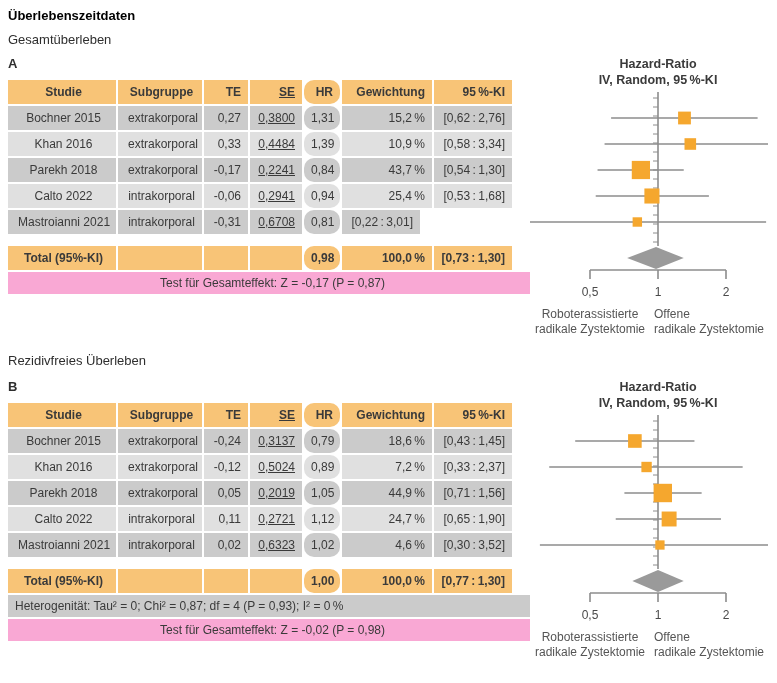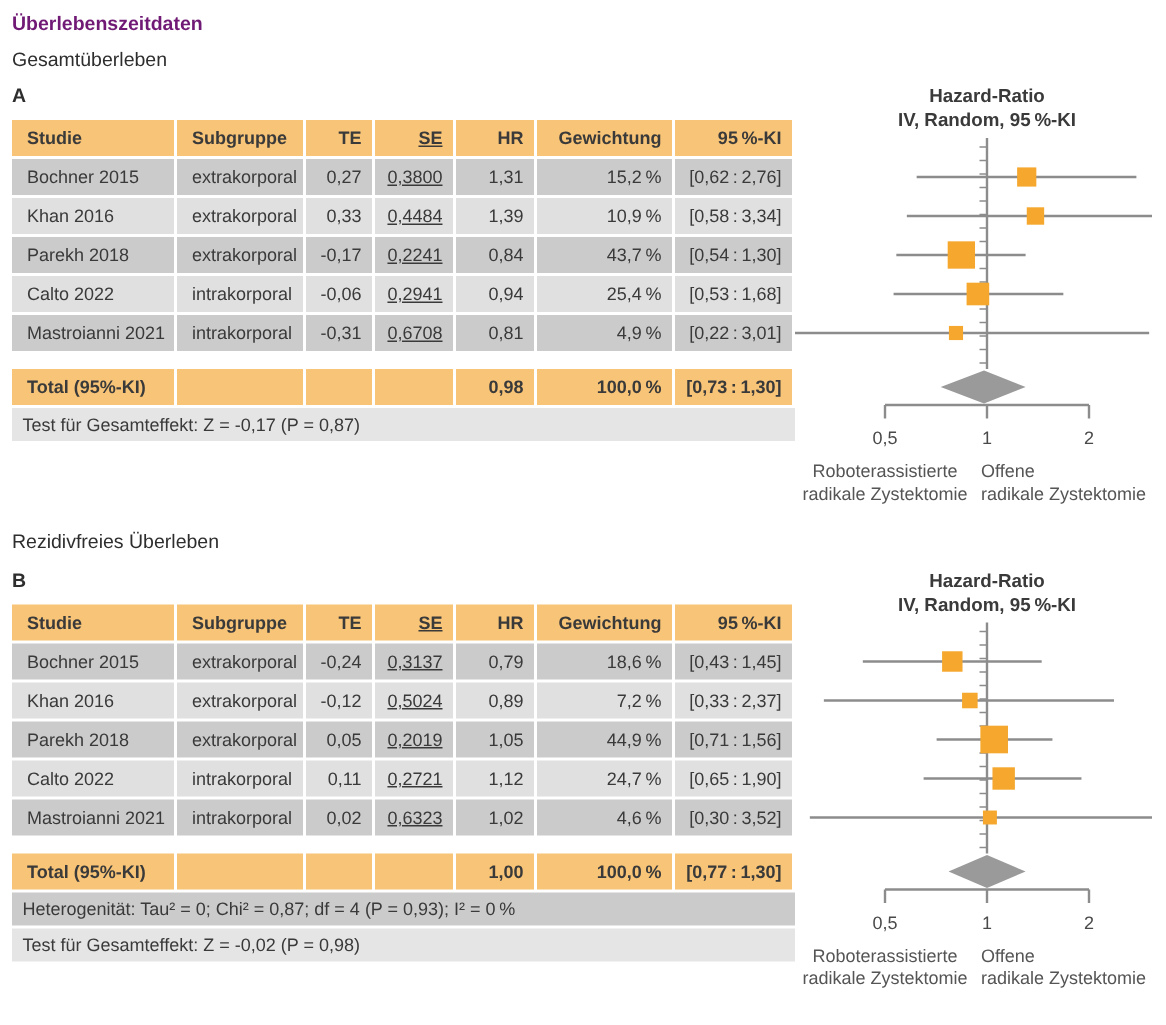--- a/index.html
+++ b/index.html
@@ -2,50 +2,50 @@
 <html><head>
 <meta charset="utf-8">
 <style>
   html,body { margin:0; padding:0; background:#ffffff; }
   body {
     width:761px; padding:8px;
     font-family:"Liberation Sans", sans-serif;
     color:#3A3A3A;
     -webkit-font-smoothing:antialiased;
   }
-  .fig-title  { font-size:13px; font-weight:bold; height:24px; color:#701a75; }
+  .fig-title  { font-size:13px; font-weight:bold; height:24px; color:#000000; }
   .sec-title  { font-size:13px; font-weight:normal; height:22px; color:#2E2E2E; }
   .sec-title.second { margin-top:4px; height:24px; }
 
   .panel { position:relative; height:295px; }
   .panel-label { font-size:13px; font-weight:bold; height:26px; line-height:20px; color:#2E2E2E; }
 
   .ftable { width:522px; }
   .frow { display:flex; height:24px; margin-bottom:2px; }
   .fcell {
     font-size:12px; line-height:24px; padding:0 7px;
     box-sizing:border-box; overflow:hidden; white-space:nowrap;
   }
   .fcell + .fcell { margin-left:2px; }
   .c0 { width:108px; } .c1 { width:84px; } .c2 { width:44px; }
-  .c3 { width:52px;text-decoration:underline; }  .c4 { width:52px; } .c5 { width:90px; }
+  .c3 { width:52px;text-decoration:underline; }  .c4 { width:36px;border-radius:10px; } .c5 { width:90px; }
   .c6 { width:78px; }
-  .al-l { text-align:left;padding-left:10px; } .al-r { text-align:right; }
+  .al-l { text-align:center;padding-left:10px; } .al-r { text-align:right; }
   .fhead  { background:#F8C477; font-weight:bold; }
   .rdark  { background:#CBCBCB; }
   .rlight { background:#E0E0E0; }
   .total .fcell { background:#F8C477; font-weight:bold; }
   .spacer { height:10px; }
   .statbar {
     width:522px; height:22px; line-height:22px; font-size:12px;
     padding:0 0 0 7px; box-sizing:border-box; margin-bottom:2px;
     white-space:nowrap; overflow:hidden;
   }
   .het  { background:#CBCBCB; }
-  .test { background:#e5e5e5; }
+  .test { background:#f9a8d4;text-align:center; }
 
   svg.plot { position:absolute; top:0; left:0; pointer-events:none; }
 </style>
 </head>
 <body>
 
 <div class="fig-title">Überlebenszeitdaten</div>
 
 <div class="sec-title">Gesamtüberleben</div>
 
@@ -96,21 +96,20 @@
         <div class="fcell rlight c4 al-r">0,94</div>
         <div class="fcell rlight c5 al-r">25,4 %</div>
         <div class="fcell rlight c6 al-r">[0,53 : 1,68]</div>
       </div>
       <div class="frow">
         <div class="fcell rdark c0 al-l">Mastroianni 2021</div>
         <div class="fcell rdark c1 al-l">intrakorporal</div>
         <div class="fcell rdark c2 al-r">-0,31</div>
         <div class="fcell rdark c3 al-r">0,6708</div>
         <div class="fcell rdark c4 al-r">0,81</div>
-        <div class="fcell rdark c5 al-r">4,9 %</div>
         <div class="fcell rdark c6 al-r">[0,22 : 3,01]</div>
       </div>
       <div class="spacer"></div>
       <div class="frow total">
         <div class="fcell c0 al-l">Total (95%-KI)</div>
         <div class="fcell c1 al-l"></div>
         <div class="fcell c2 al-r"></div>
         <div class="fcell c3 al-r"></div>
         <div class="fcell c4 al-r">0,98</div>
         <div class="fcell c5 al-r">100,0 %</div>

